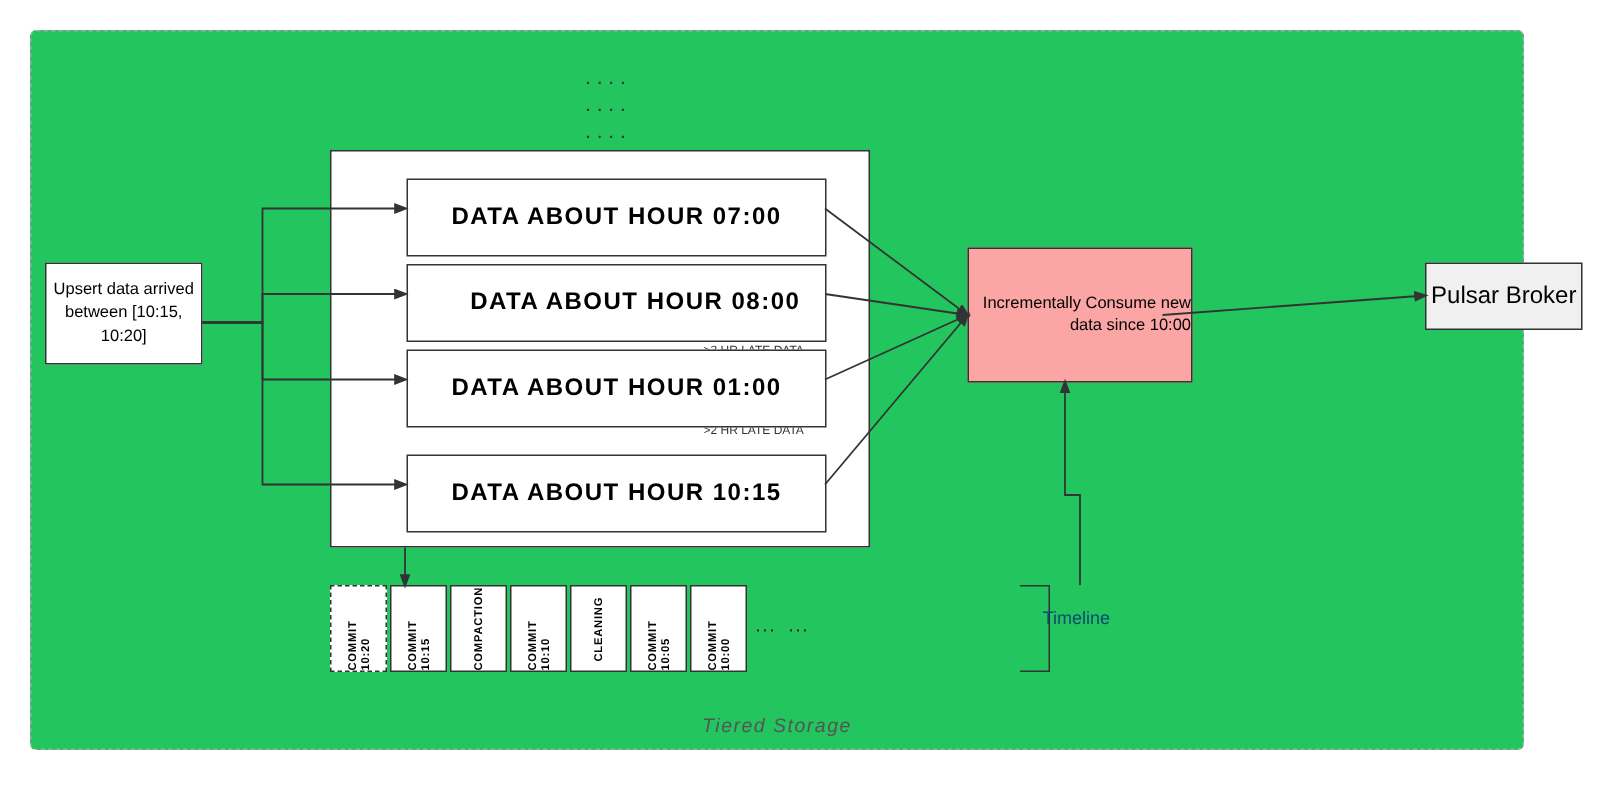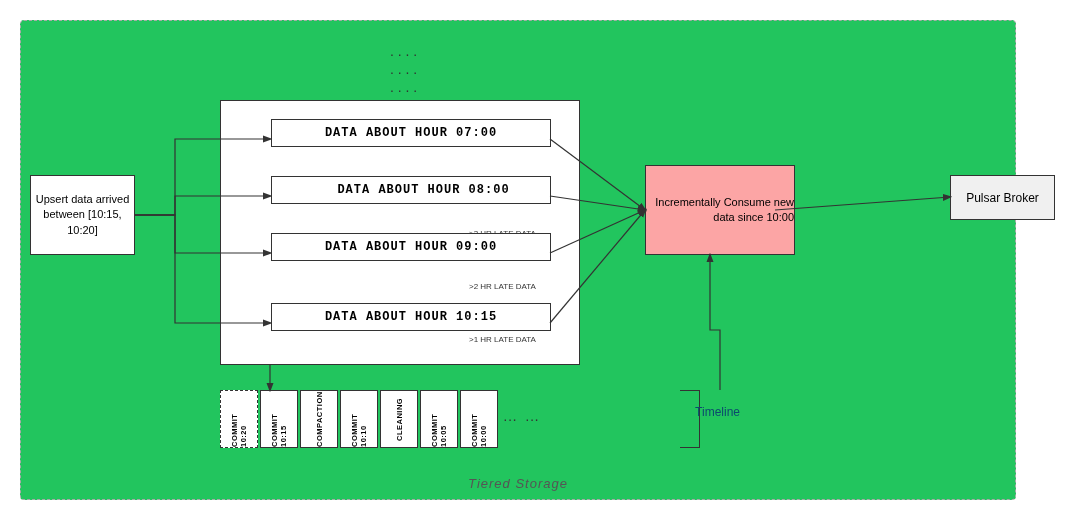--- a/index.html
+++ b/index.html
@@ -33,21 +33,21 @@
       font-style: italic;
       letter-spacing: 1px;
     }
 
     
     .upsert-box {
       position: absolute;
       top: 175px;
       left: 30px;
       width: 105px;
-      height: 80px;
+      height: 68px;
       border: 1.5px solid #333;
       display: flex;
       align-items: center;
       justify-content: center;
       text-align: center;
       font-size: 11px;
       line-height: 1.4;
       background: #fff;
     }
 
@@ -71,30 +71,29 @@
       color: #333;
       line-height: 1.3;
       text-align: center;
     }
 
     
     .data-row {
       position: absolute;
       left: 50px;
       width: 280px;
-      height: 28px;
-      border: 1.5px solid #333;
-      display: flex;
-      align-items: center;
-      justify-content: center;
-      font-size: 12px;
+      height: 52px;
+      border: 1.5px solid #333;
+      display: flex;
+      align-items: center;
+      justify-content: center;
+      font-size: 16px;
       font-weight: bold;
       letter-spacing: 1px;
       background: #fff;
-      font-family: Liberation Mono, monospace;
     }
 
     .data-row-1 { top: 18px; }
     .data-row-2 { top: 75px; padding-left: 25px; }
     .data-row-3 { top: 132px; }
     .data-row-4 { top: 202px; }
 
     
     .late-label {
       position: absolute;
@@ -131,21 +130,21 @@
     .pulsar-box {
       position: absolute;
       top: 175px;
       left: 950px;
       width: 105px;
       height: 45px;
       border: 1.5px solid #333;
       display: flex;
       align-items: center;
       justify-content: center;
-      font-size: 12px;
+      font-size: 16px;
       background: #f0f0f0;
     }
 
     
     .timeline-area {
       position: absolute;
       top: 385px;
       left: 220px;
       width: 540px;
       height: 70px;
@@ -244,21 +243,21 @@
   <span class="late-label late-2">&gt;2 HR LATE DATA</span>
   <span class="late-label late-3">&gt;1 HR LATE DATA</span>
 
   <div class="data-row data-row-1">
     <span>DATA ABOUT HOUR 07:00</span>
   </div>
   <div class="data-row data-row-2">
     <span>DATA ABOUT HOUR 08:00</span>
   </div>
   <div class="data-row data-row-3">
-    <span>DATA ABOUT HOUR 09:00</span>
+    <span>DATA ABOUT HOUR 01:00</span>
   </div>
   <div class="data-row data-row-4">
     <span>DATA ABOUT HOUR 10:15</span>
   </div>
 </div>
 
 <div class="consume-box">
   <span>Incrementally Consume new data since 10:00</span>
 </div>
 

